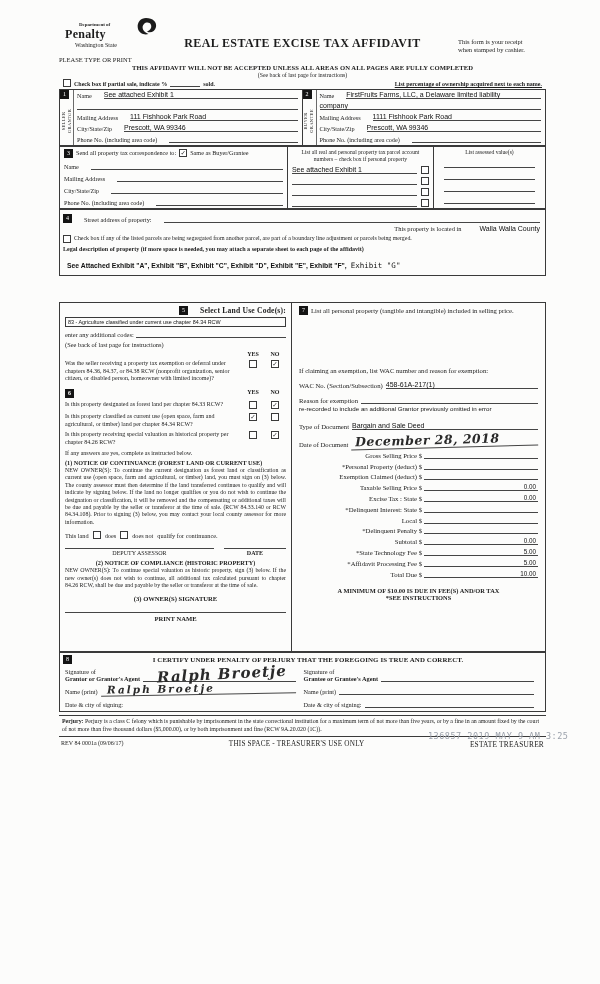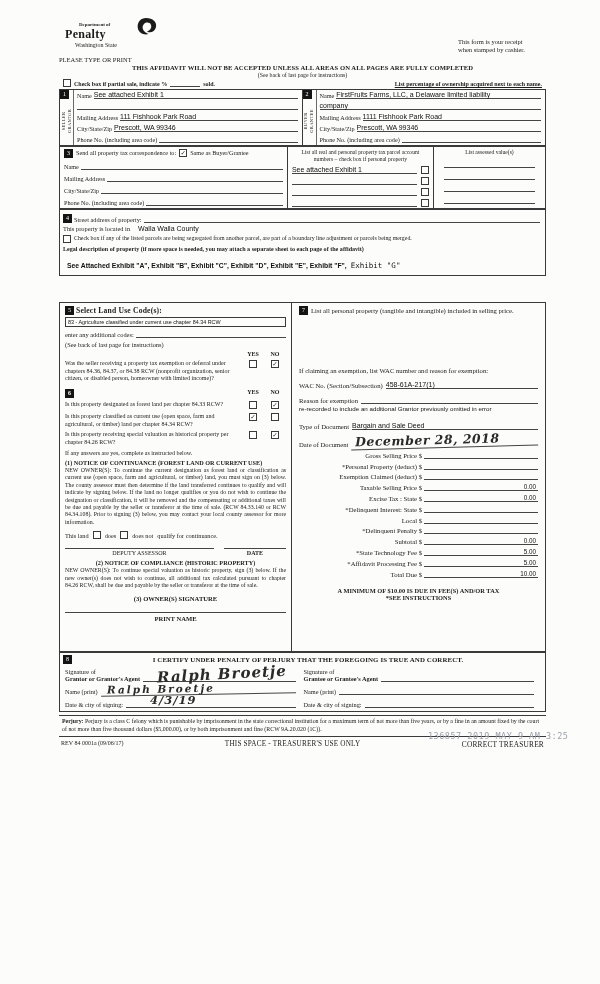--- a/index.html
+++ b/index.html
@@ -19,21 +19,21 @@
   .subtitle{font-size:8px;letter-spacing:.2px;}
   .receipt{position:absolute;right:0;top:14px;width:88px;font-size:6.5px;line-height:1.3;}
   .warning{text-align:center;font-size:6.6px;font-weight:bold;letter-spacing:.1px;}
   .seeback{text-align:center;font-size:5.8px;margin-top:1px;}
   .partialrow{display:flex;justify-content:space-between;align-items:flex-end;font-size:6px;font-weight:bold;margin-top:1px;padding:0 4px;}
   .partial-left{display:flex;align-items:flex-end;gap:3px;}
   .own-note{text-decoration:underline;}
   
   .numbox{display:inline-block;width:9px;height:9px;background:#141414;color:#fff;font-size:6px;line-height:9px;text-align:center;flex-shrink:0;}
   .cb{display:inline-block;width:6px;height:6px;border:1px solid #3a3a3a;font-size:6.5px;line-height:6px;text-align:center;vertical-align:-1px;background:#fff;color:#222;flex-shrink:0;}
-  .frow{display:flex;align-items:flex-end;gap:2px;}
+  .frow{display:flex;align-items:flex-end;gap:12px;justify-content:flex-end;}
   .lbl{font-size:6.2px;white-space:nowrap;}
   .ul{flex:1;border-bottom:1px solid #454545;min-height:7px;}
   .typed{font-family:"Liberation Sans",sans-serif;font-size:7px;color:#101010;}
   .mono{font-family:"DejaVu Sans Mono",monospace;font-size:7.5px;color:#101010;}
   .hand{font-family:"DejaVu Serif",serif;font-style:italic;font-weight:bold;color:#2a2a2a;}
   
   .parties{display:flex;margin-top:2px;}
   .party{width:50%;border:1px solid #3a3a3a;display:flex;height:57px;box-sizing:border-box;}
   .party+.party{border-left:none;}
   .party-side{position:relative;width:13px;border-right:1px solid #6a6a6a;flex-shrink:0;}
@@ -130,20 +130,21 @@
       <div class="logo-main">Penalty</div>
       <div class="logo-sub">Washington State</div>
       <span class="logo-icon">
         <svg width="22" height="20" viewBox="0 0 22 20">
               <path d="M11 0 C 18 0 22 4 21 9 C 20 14 15 15.5 12 13.5 C 15 12.5 17 10 16 7 C 15 4 11 4 9 6 C 6 9 8 14 13.5 16 C 9 17.5 3.6 15 2.8 10 C 1.8 4 6 0 11 0 Z" fill="#1b1b1b"></path>
             </svg>
       </span>
     </div>
     <div class="please">PLEASE TYPE OR PRINT</div>
     <div class="title-wrap">
+      <div class="title">REAL ESTATE EXCISE TAX AFFIDAVIT</div>
     </div>
     <div class="receipt">
       <div>This form is your receipt</div>
       <div>when stamped by cashier.</div>
     </div>
   </div>
   <div class="warning">THIS AFFIDAVIT WILL NOT BE ACCEPTED UNLESS ALL AREAS ON ALL PAGES ARE FULLY COMPLETED</div>
   <div class="seeback">(See back of last page for instructions)</div>
   <div class="partialrow">
     <div class="partial-left">
@@ -456,21 +457,20 @@
           <span><span>Signature of</span><br><span class="b">Grantor or Grantor's Agent</span></span>
           <span class="ul"></span>
           <span class="hand cursive">Ralph Broetje</span>
         </div>
         <div class="sigrow">
           <span>Name (print)</span>
           <span class="ul hand handprint">Ralph  Broetje</span>
         </div>
         <div class="sigrow">
           <span>Date &amp; city of signing:</span>
-          <span class="ul hand handdate2">4/3/19</span>
         </div>
       </div>
       <div class="sighalf">
         <div class="sigrow first">
           <span><span>Signature of</span><br><span class="b">Grantee or Grantee's Agent</span></span>
           <span class="ul"></span>
         </div>
         <div class="sigrow">
           <span>Name (print)</span>
           <span class="ul"></span>
@@ -482,18 +482,18 @@
       </div>
     </div>
   </div>
 
   <div class="perjury">
     <span class="b">Perjury:</span><span> Perjury is a class C felony which is punishable by imprisonment in the state correctional institution for a maximum term of not more than five years, or by a fine in an amount fixed by the court of not more than five thousand dollars ($5,000.00), or by both imprisonment and fine (RCW 9A.20.020 (1C)).</span>
   </div>
   <div class="bottomrow">
     <span class="rev">REV 84 0001a (09/06/17)</span>
     <span class="tspace">THIS SPACE - TREASURER'S USE ONLY</span>
-    <span class="ctreas">CORRECT TREASURER</span>
+    <span class="ctreas">ESTATE TREASURER</span>
   </div>
 
 </div>
 <div class="stamp">136857 2019 MAY 9 AM 3:25</div>
 </div>
 
 </body></html>

